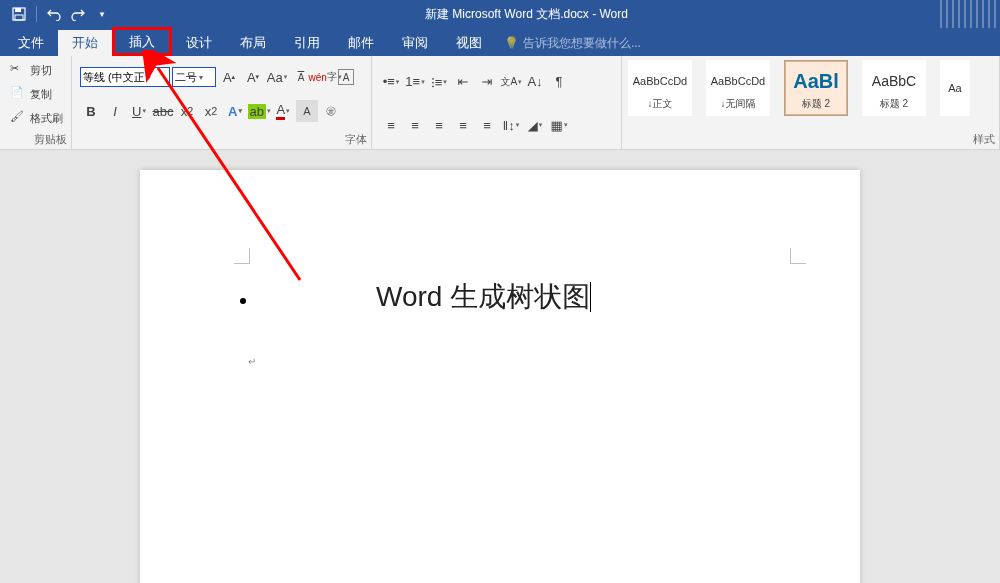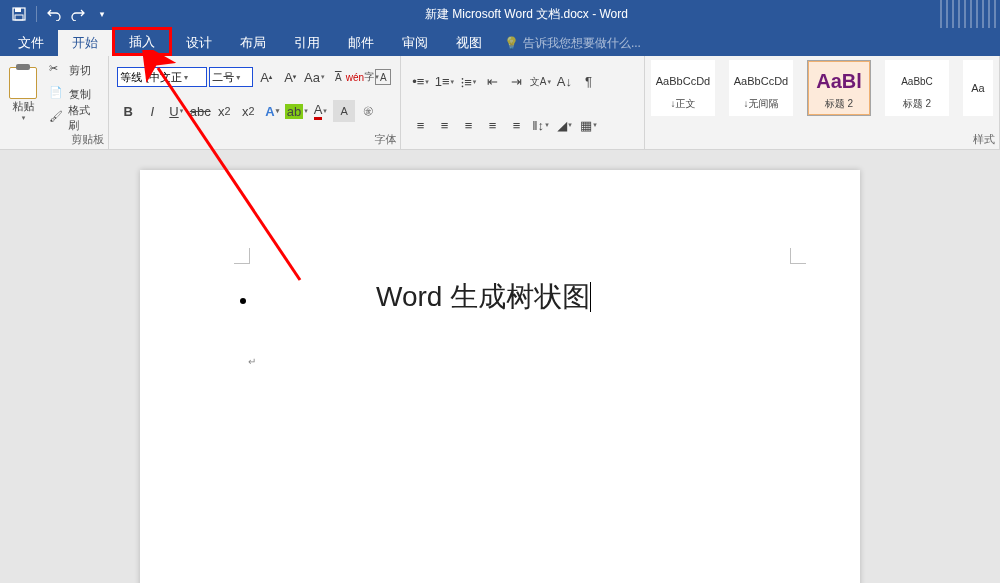--- a/index.html
+++ b/index.html
@@ -38,22 +38,22 @@
 .font-group .row { display: flex; align-items: center; gap: 2px; height: 26px; }
 .combo { border: 1px solid #1d4ed8; background: #fff; font-size: 11px; height: 20px; display: flex; align-items: center; padding: 0 2px; }
 .combo .dd { margin-left: 2px; font-size: 8px; color: #666; }
 .ribbon-btn { width: 22px; height: 22px; display: flex; align-items: center; justify-content: center; font-size: 13px; color: #444; cursor: pointer; }
 .ribbon-btn.dd::after { content: "▾"; font-size: 7px; margin-left: 1px; color: #666; }
 
 .styles-gallery { display: flex; gap: 14px; padding: 2px; }
 .style-item { width: 64px; height: 56px; border: 1px solid transparent; display: flex; flex-direction: column; align-items: center; justify-content: center; cursor: pointer; background: #fff; }
 .style-item.sel { border: 1px solid #a5a5a5; background: #fdeada; box-shadow: inset 0 0 0 1px #f0b070; }
 .style-preview { font-size: 11px; color: #333; height: 32px; display: flex; align-items: center; }
-.style-preview.h1 { font-size: 20px; font-weight: bold; color: #701a75; }
-.style-preview.h2 { font-size: 10px; color: #333; }
+.style-preview.h1 { font-size: 20px; font-weight: bold; color: #0369a1; }
+.style-preview.h2 { font-size: 14px; color: #333; }
 .style-name { font-size: 10px; color: #444; }
 
 
 .docarea { position: absolute; top: 150px; left: 0; right: 0; bottom: 0; background: #e6e6e6; display: flex; justify-content: center; overflow: hidden; }
 .page { width: 720px; background: #fff; margin-top: 20px; box-shadow: 0 0 6px rgba(0,0,0,0.2); position: relative; min-height: 800px; }
 .corner { position: absolute; width: 16px; height: 16px; border: 1px solid #bfbfbf; }
 .corner.tl { top: 78px; left: 94px; border-right: none; border-bottom: none; transform: rotate(180deg); }
 .corner.tr { top: 78px; right: 54px; border-left: none; border-bottom: none; transform: rotate(180deg); }
 .doc-content { position: absolute; top: 108px; left: 100px; right: 60px; }
 .bullet-row { display: flex; align-items: center; }
@@ -108,25 +108,20 @@
   <div class="tell-me">
     <span>💡</span>
     <span>告诉我您想要做什么...</span>
   </div>
 </div>
 
 <div class="ribbon">
 
   <div class="group">
     <div class="group-body">
-      <div class="big-btn">
-        <div class="paste-icon"></div>
-        <span>粘贴</span>
-        <span style="font-size:7px;color:#666">▾</span>
-      </div>
       <div class="small-btns">
         <div class="small-btn">
             <span class="sicon">✂</span>
             <span>剪切</span>
           </div>
         <div class="small-btn">
             <span class="sicon">📄</span>
             <span>复制</span>
           </div>
         <div class="small-btn">

